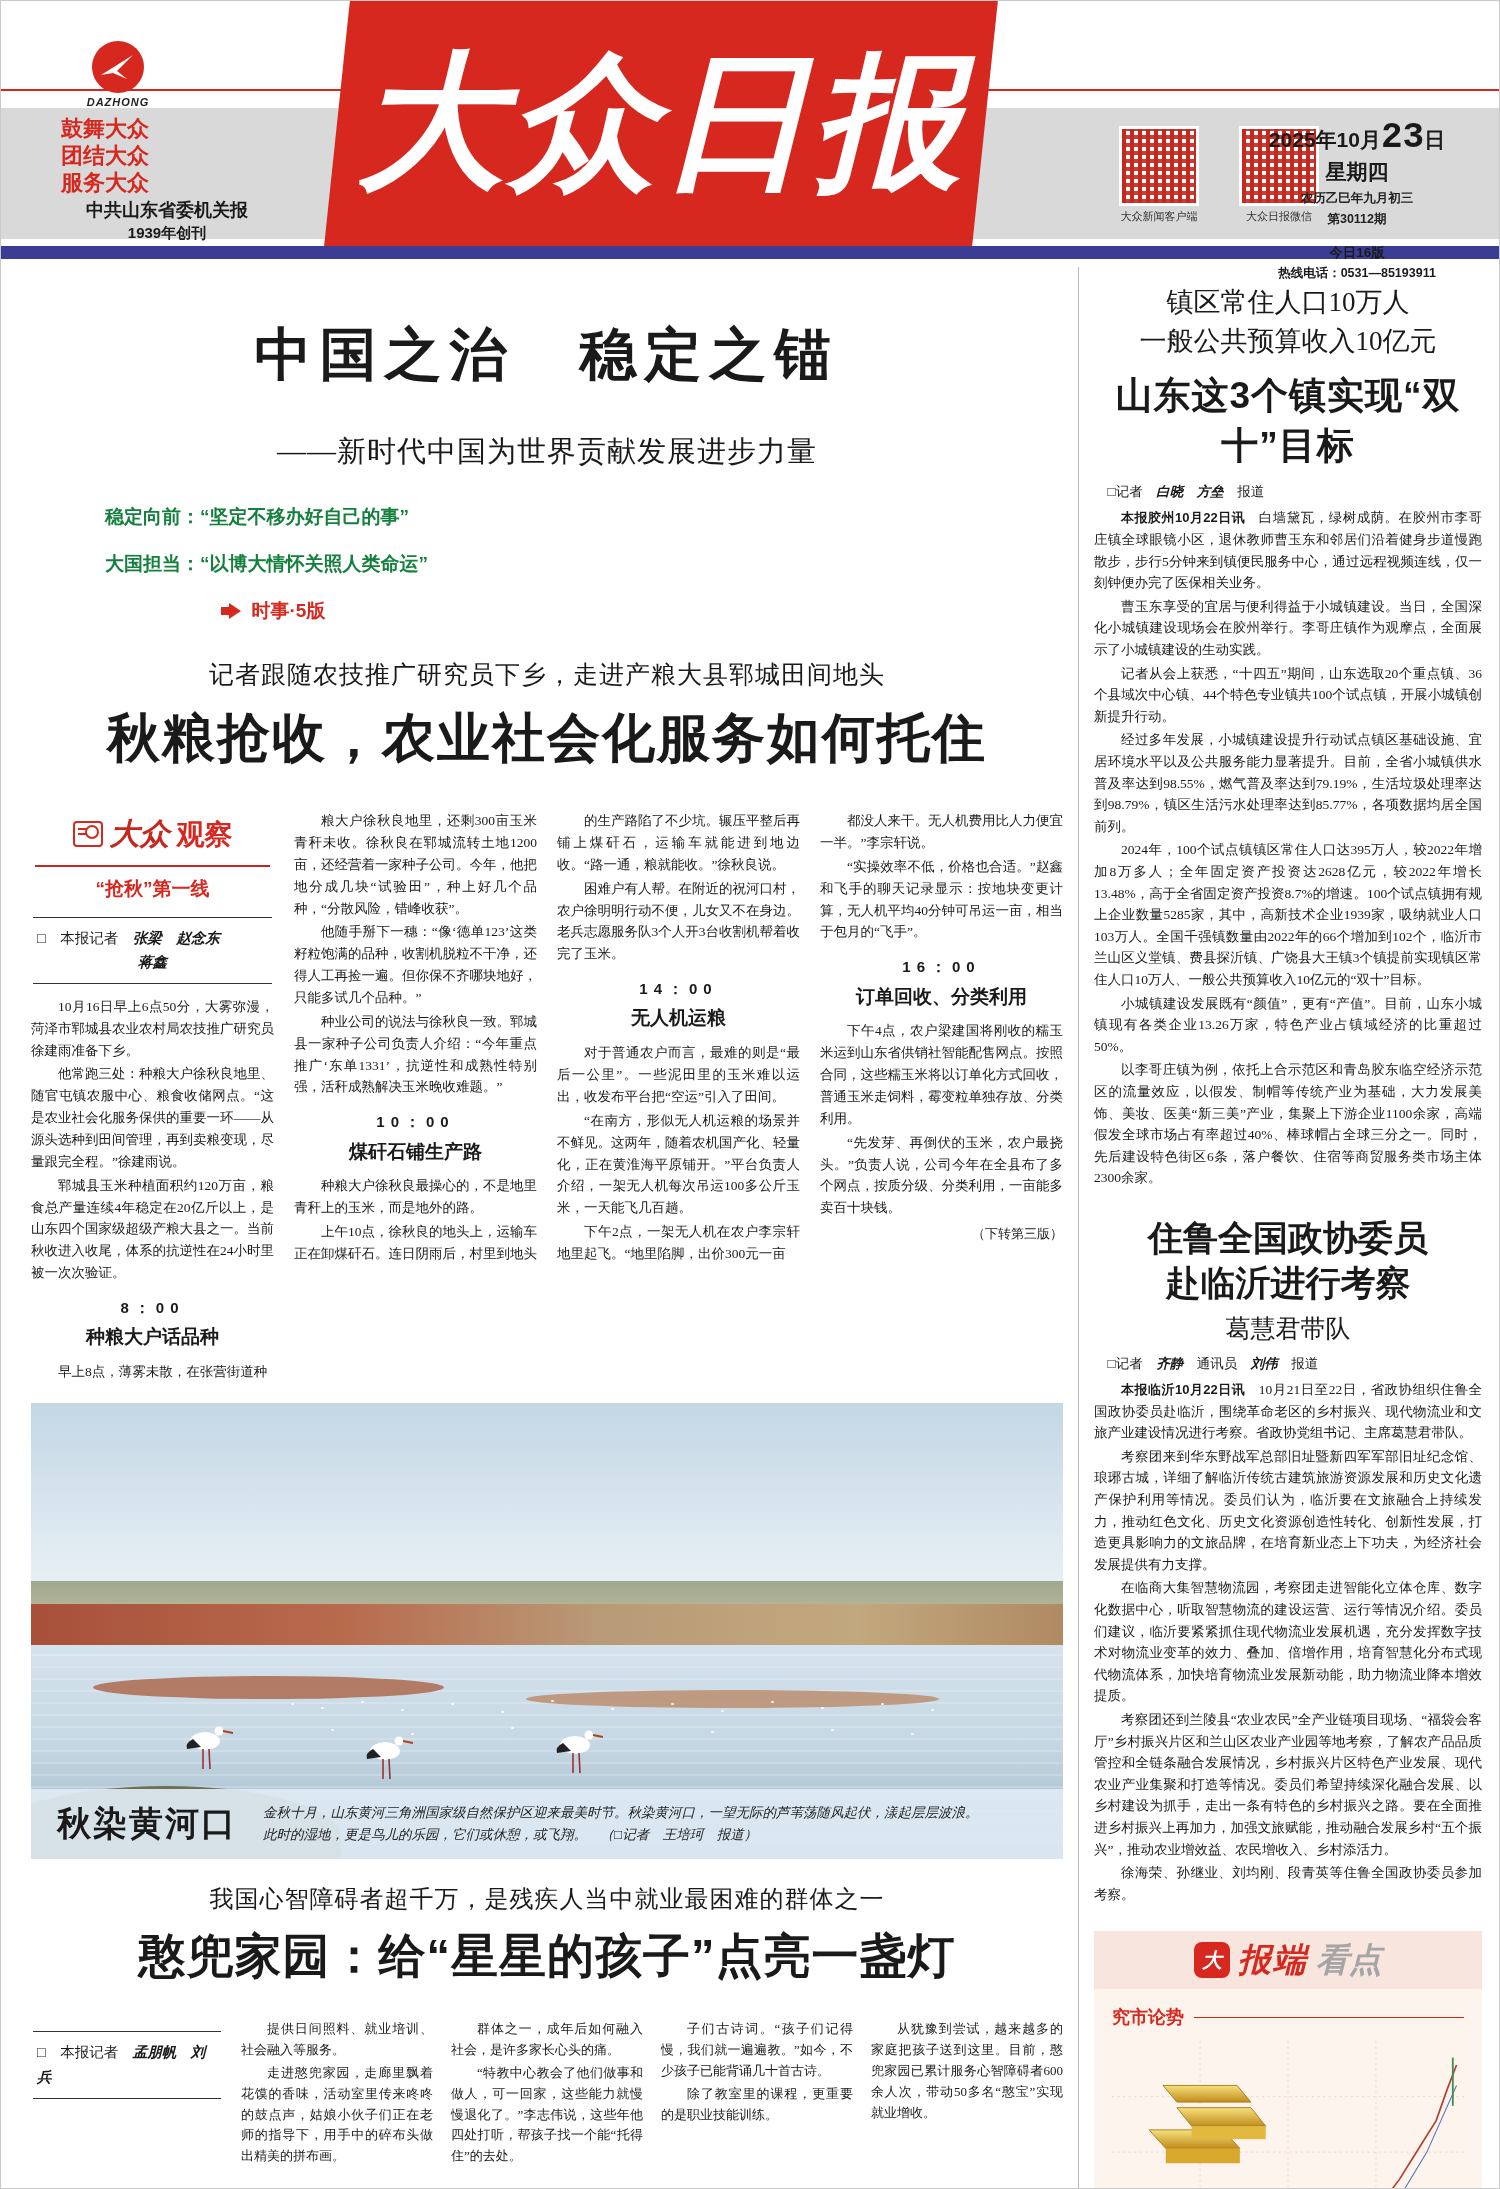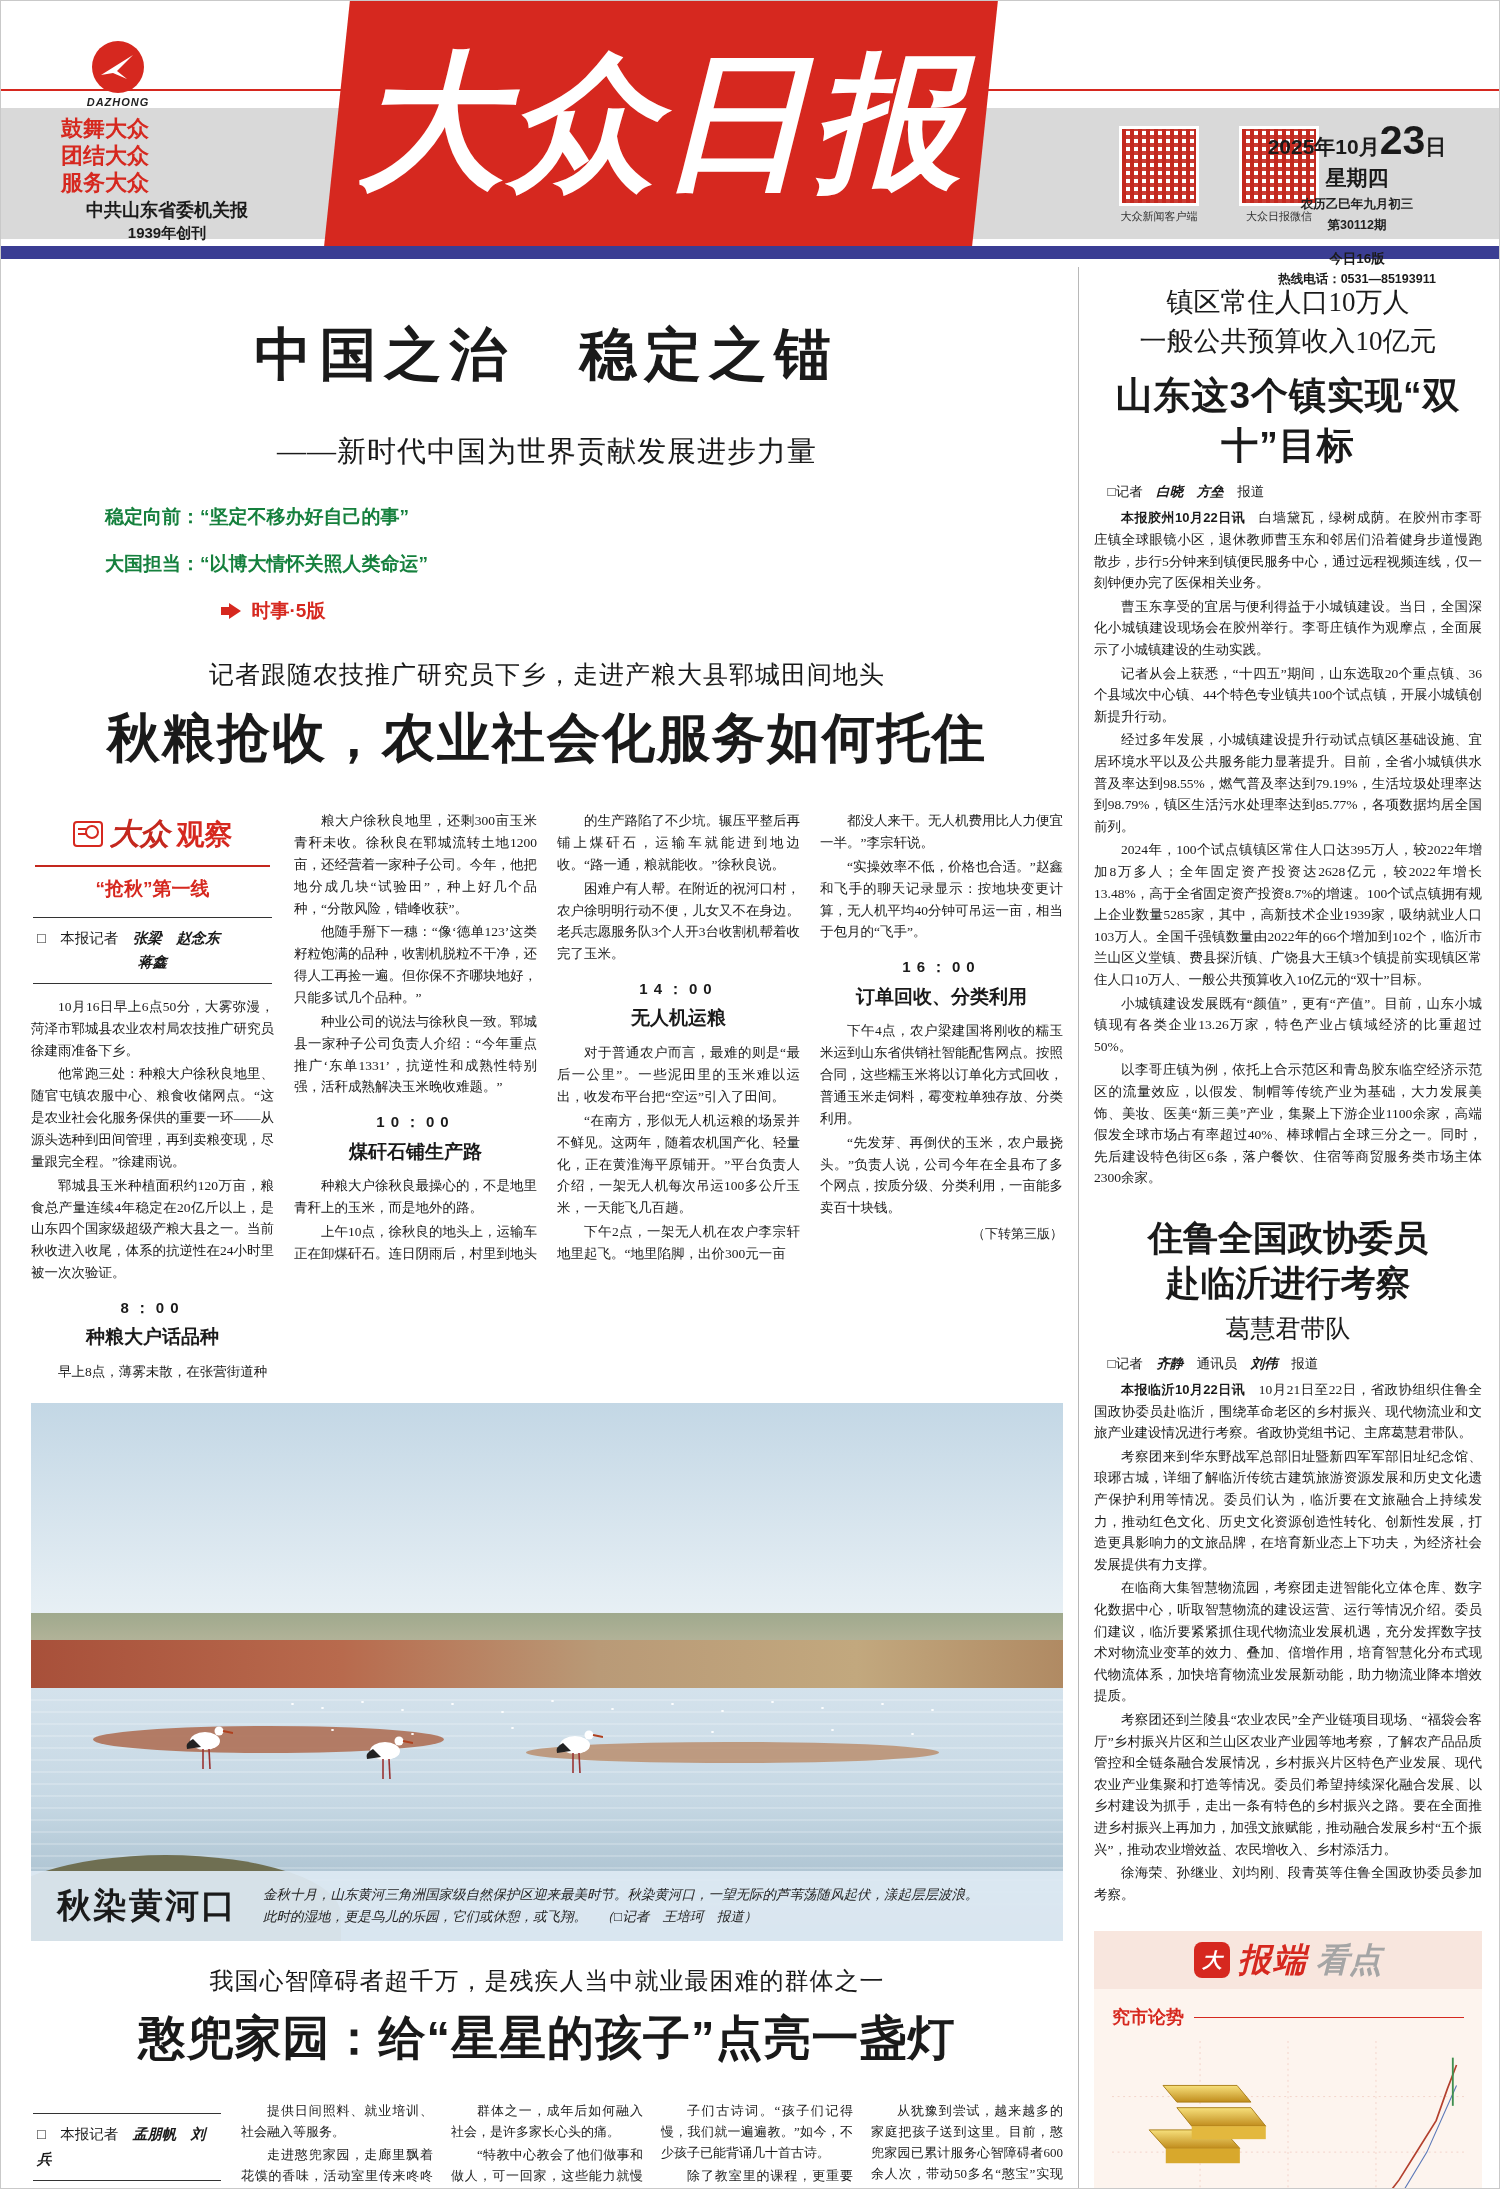--- a/index.html
+++ b/index.html
@@ -31,21 +31,21 @@
   .qr-row{position:absolute;left:1110px;top:128px;display:flex;gap:24px;z-index:3;}
   .qr-box{width:96px;text-align:center;}
   .qr{width:74px;height:74px;margin:0 auto;background:
       repeating-linear-gradient(0deg,rgba(196,40,30,.9) 0 4px,transparent 4px 8px),
       repeating-linear-gradient(90deg,#c4281e 0 4px,#fff 4px 8px);
       outline:3px solid #fff;}
   .qr-label{font-size:11px;margin-top:6px;color:#333;}
   .dateblock{position:absolute;right:18px;top:116px;width:252px;text-align:center;z-index:3;
              font-family:"Liberation Sans","DejaVu Sans",sans-serif;}
   .date-l1{font-size:21px;font-weight:900;}
-  .date-l1 .big{font-size:41px;}
+  .date-l1 .big{font-size:36px;font-family:Liberation Mono, monospace;}
   .date-l2{font-size:21px;font-weight:900;margin-top:0px;}
   .date-l3,.date-l4{font-size:12.5px;font-weight:700;margin-top:4px;color:#222;}
   .date-l5{font-size:13.5px;font-weight:900;margin-top:16px;}
   .date-l6{font-size:12.5px;font-weight:900;margin-top:3px;}
   .bluebar{position:absolute;left:0;top:245px;width:1500px;height:13px;background:#3a3d93;}
 
   
   .content{position:absolute;left:0;top:262px;width:1500px;display:flex;padding:0 0 0 30px;box-sizing:border-box;}
   .left-main{width:1032px;}
   .vrule{width:1px;background:#b8b8b8;margin:4px 15px 0 15px;min-height:1900px;}
@@ -87,21 +87,21 @@
   .mag-icon::before{content:"";position:absolute;left:3px;top:5px;width:8px;height:2px;background:#d6281f;box-shadow:0 5px 0 #d6281f;}
   .brand-dz{font-size:30px;font-weight:900;font-style:italic;color:#c4281e;}
   .brand-gc{font-size:28px;font-weight:900;color:#d6281f;font-family:"Liberation Sans","DejaVu Sans",sans-serif;}
   .brand-rule{height:2px;background:#c4281e;margin:6px 4px 7px;}
   .brand-sub{color:#d6281f;font-weight:900;font-size:19px;font-family:"Liberation Sans","DejaVu Sans",sans-serif;}
   .byline-box{border-top:1.5px solid #333;border-bottom:1.5px solid #333;margin:12px 2px 12px;padding:8px 4px;
               font-size:14.5px;line-height:1.7;}
   .byline-box .who{font-weight:700;font-style:italic;}
 
   
-  .photo{position:relative;margin-top:18px;width:1032px;height:538px;overflow:hidden;background:#5eead4;}
+  .photo{position:relative;margin-top:18px;width:1032px;height:456px;overflow:hidden;background:#5eead4;}
   .ph-sky{position:absolute;left:0;top:0;width:100%;height:40%;background:linear-gradient(#c3d7e5,#e8f0f5);}
   .ph-far{position:absolute;left:0;top:39%;width:100%;height:6%;background:linear-gradient(#9fa98d,#b5b49a);}
   .ph-marsh{position:absolute;left:0;top:44%;width:100%;height:9%;
     background:linear-gradient(90deg,#a8503a 0%,#b86a4d 30%,#b99a77 55%,#c2a87e 80%,#b08a63 100%);}
   .ph-water{position:absolute;left:0;top:53%;width:100%;height:47%;
     background:linear-gradient(#d4e2ec 0%,#c6d8e4 45%,#aec4d2 75%,#9db4c4 100%);}
   .ph-streaks{position:absolute;left:0;top:55%;width:100%;height:40%;opacity:.5;
     background:repeating-linear-gradient(#ffffff66 0 2px,transparent 2px 12px);}
   .ph-isle1{position:absolute;left:6%;top:60%;width:34%;height:5%;border-radius:50%;background:#ad6a4e;opacity:.85;}
   .ph-isle2{position:absolute;left:48%;top:63%;width:40%;height:4%;border-radius:50%;background:#b98a66;opacity:.8;}

